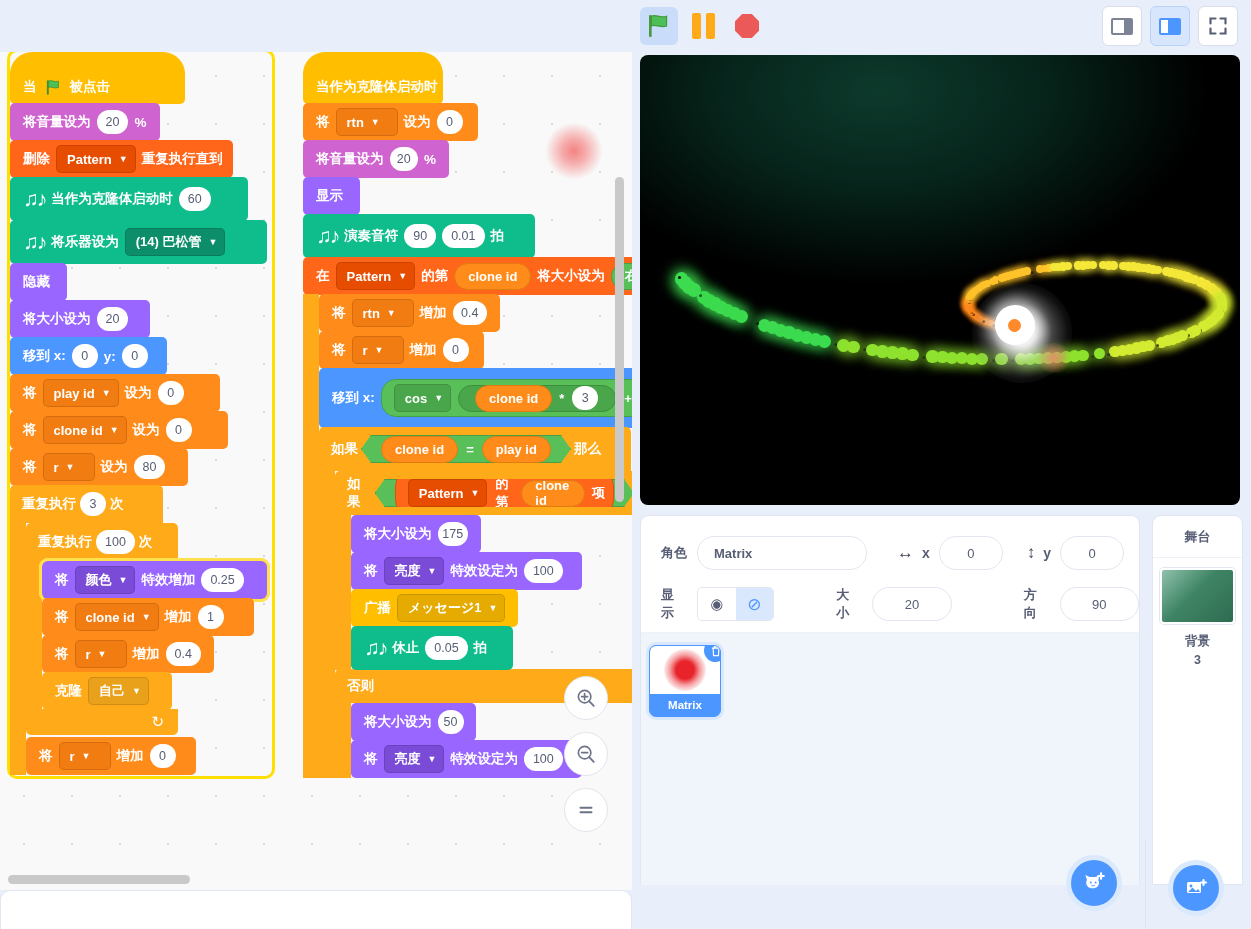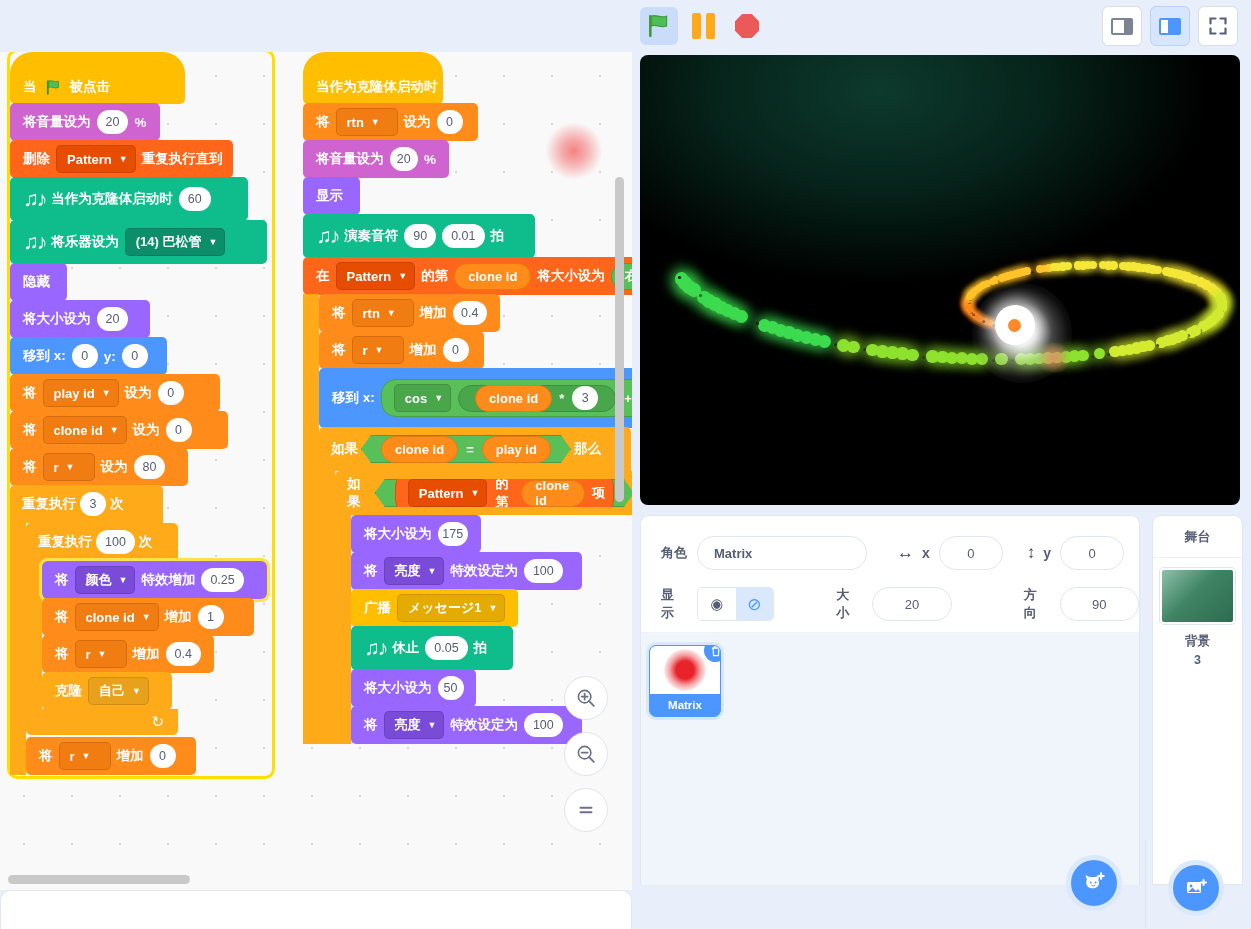--- a/index.html
+++ b/index.html
@@ -653,20 +653,23 @@
                 </div>
 
                 <div class="blk c-music" style="width:162px; min-height:44px;">
                   <span class="music-ico">♫♪</span>
                   <span>休止</span>
                   <span class="oval-input">0.05</span>
                   <span>拍</span>
                 </div>
               </div>
 
+              <div class="cblock-head bg-ctrl" style="width:314px; min-height:34px;">
+                <span>否则</span>
+              </div>
               <div class="cblock-body">
                 <div style="position:absolute;left:0;top:0;bottom:0;width:16px;background:#ffab19;"></div>
 
                 <div class="blk c-looks" style="width:125px;">
                   <span>将大小设为</span>
                   <span class="oval-input">50</span>
                 </div>
 
                 <div class="blk c-looks" style="width:231px;">
                   <span>将</span>

